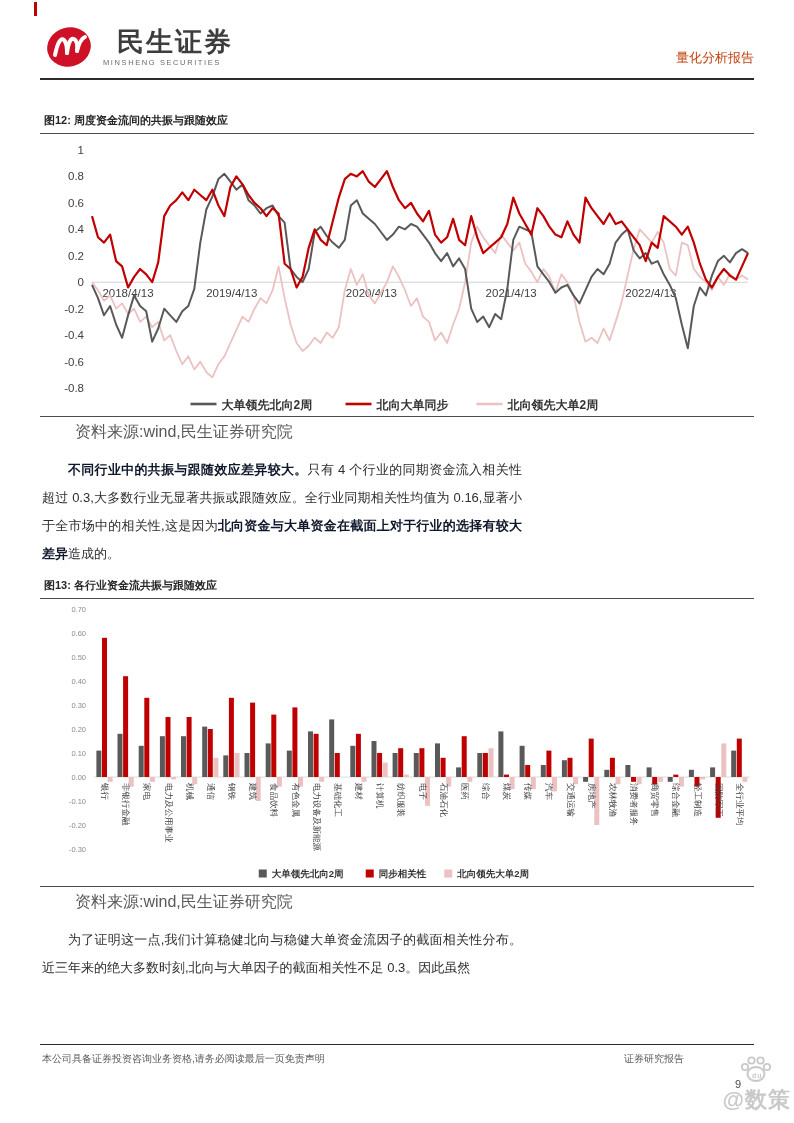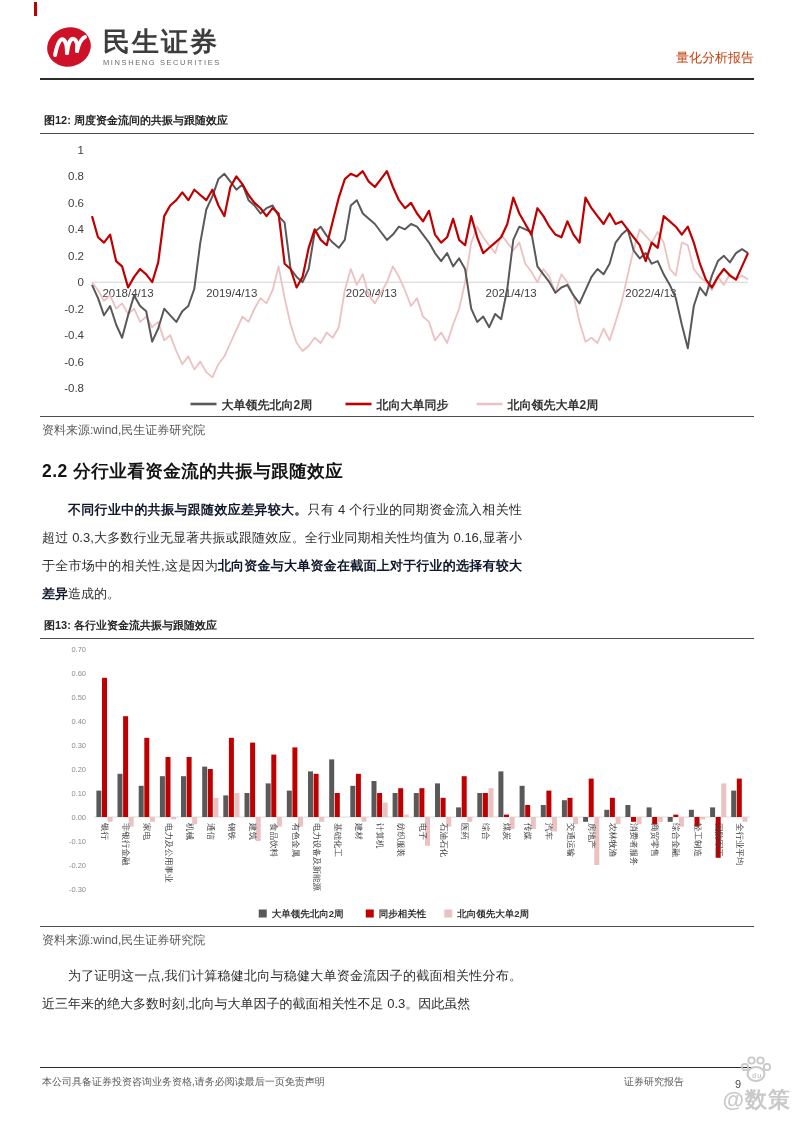--- a/index.html
+++ b/index.html
@@ -2,35 +2,35 @@
 <html><head>
 <meta charset="utf-8">
 <style>
   html,body{margin:0;padding:0;background:#fff;}
   body{font-family:"Liberation Sans","DejaVu Sans",sans-serif;}
   .page{position:relative;width:794px;height:1123px;background:#fff;overflow:hidden;}
   .corner-mark{position:absolute;left:34px;top:2px;width:3px;height:14px;background:#c00000;}
   .logo-row{display:flex;justify-content:space-between;align-items:flex-end;padding:24px 40px 0 44px;}
   .logo{display:flex;align-items:center;}
   .logo-text{margin-left:9px;}
-  .logo-cn{font-size:27px;font-weight:bold;color:#3d3d3d;letter-spacing:2px;line-height:28px;}
+  .logo-cn{font-size:27px;font-weight:bold;color:#3d3d3d;letter-spacing:2px;line-height:28px;margin-left:14px;}
   .logo-en{font-size:7.5px;color:#6b6b6b;letter-spacing:1.6px;margin-top:2px;}
   .report-type{font-size:13px;color:#c2410c;font-weight:normal;padding-bottom:3px;}
   .header-rule{margin:8px 40px 0 40px;border-top:2px solid #2b2b2b;}
   .figure{margin:0 40px;}
   .fig12-block{margin-top:33px;}
   .fig13-block{margin-top:10px;}
   .fig-title{font-size:11px;font-weight:bold;color:#262626;padding:0 0 5px 4px;border-bottom:1px solid #4d4d4d;}
   .fig-svg{display:block;margin-top:2px;}
   .src-rule{border-top:1px solid #4d4d4d;}
-  .fig-source{font-size:12px;color:#595959;padding:5px 0 0 2px;}
+  .fig-source{font-size:16px;color:#595959;padding:5px 0 0 2px;margin-left:33px;}
   h2.sec-heading{margin:20px 40px 0 42px;font-size:17.5px;color:#141414;font-weight:bold;letter-spacing:0.5px;}
   .body-para{width:480px;margin:13px 40px 0 42px;font-size:13px;line-height:28px;color:#2e2e2e;text-align:justify;text-indent:2em;}
   .body-para strong{color:#0f172a;}
-  footer{position:absolute;left:0;right:0;bottom:0;height:56px;text-align:center;}
+  footer{position:absolute;left:0;right:0;bottom:16px;height:63px;text-align:center;}
   .footer-rule{margin:0 40px;border-top:1.5px solid #2b2b2b;}
   .footer-row{display:flex;justify-content:space-between;margin:7px 42px 0 42px;font-size:10px;color:#595959;}
   .footer-right{margin-right:68px;font-family:Liberation Serif, serif;}
   .pagenum{position:absolute;right:53px;bottom:33px;font-size:11px;color:#4a4a4a;}
   .watermark{position:absolute;right:3px;bottom:8px;display:flex;align-items:center;color:#c9c9c9;font-size:22px;font-weight:bold;letter-spacing:1px;flex-direction:column;}
   .watermark svg{margin-right:2px;}
 </style>
 </head>
 <body>
 
@@ -82,21 +82,20 @@
         <text x="181.5" y="272.5" font-size="12" fill="#333" font-weight="bold">大单领先北向2周</text>
         <line x1="305.5" y1="268" x2="331.5" y2="268" stroke="#c00000" stroke-width="2.6"></line>
         <text x="336.5" y="272.5" font-size="12" fill="#333" font-weight="bold">北向大单同步</text>
         <line x1="436.5" y1="268" x2="462.5" y2="268" stroke="#ecc1c1" stroke-width="2.6"></line>
         <text x="467.5" y="272.5" font-size="12" fill="#333" font-weight="bold">北向领先大单2周</text>
       </svg>
     <div class="src-rule"></div>
     <div class="fig-source">资料来源:wind,民生证券研究院</div>
   </section>
 
-  <h2 class="sec-heading">2.2 分行业看资金流的共振与跟随效应</h2>
 
   <p class="body-para"><strong>不同行业中的共振与跟随效应差异较大。</strong><span>只有 4 个行业的同期资金流入相关性超过 0.3,大多数行业无显著共振或跟随效应。全行业同期相关性均值为 0.16,显著小于全市场中的相关性,这是因为</span><strong>北向资金与大单资金在截面上对于行业的选择有较大差异</strong><span>造成的。</span></p>
 
   <section class="figure fig13-block">
     <div class="fig-title">图13: 各行业资金流共振与跟随效应</div>
     <svg id="fig13" class="fig-svg" width="714" height="285" viewBox="0 0 714 285">
         <text x="46" y="11" text-anchor="end" font-size="7.5" fill="#8c8c8c">0.70</text>
         <text x="46" y="34.99999999999999" text-anchor="end" font-size="7.5" fill="#8c8c8c">0.60</text>
         <text x="46" y="58.999999999999986" text-anchor="end" font-size="7.5" fill="#8c8c8c">0.50</text>
         <text x="46" y="82.99999999999999" text-anchor="end" font-size="7.5" fill="#8c8c8c">0.40</text>

